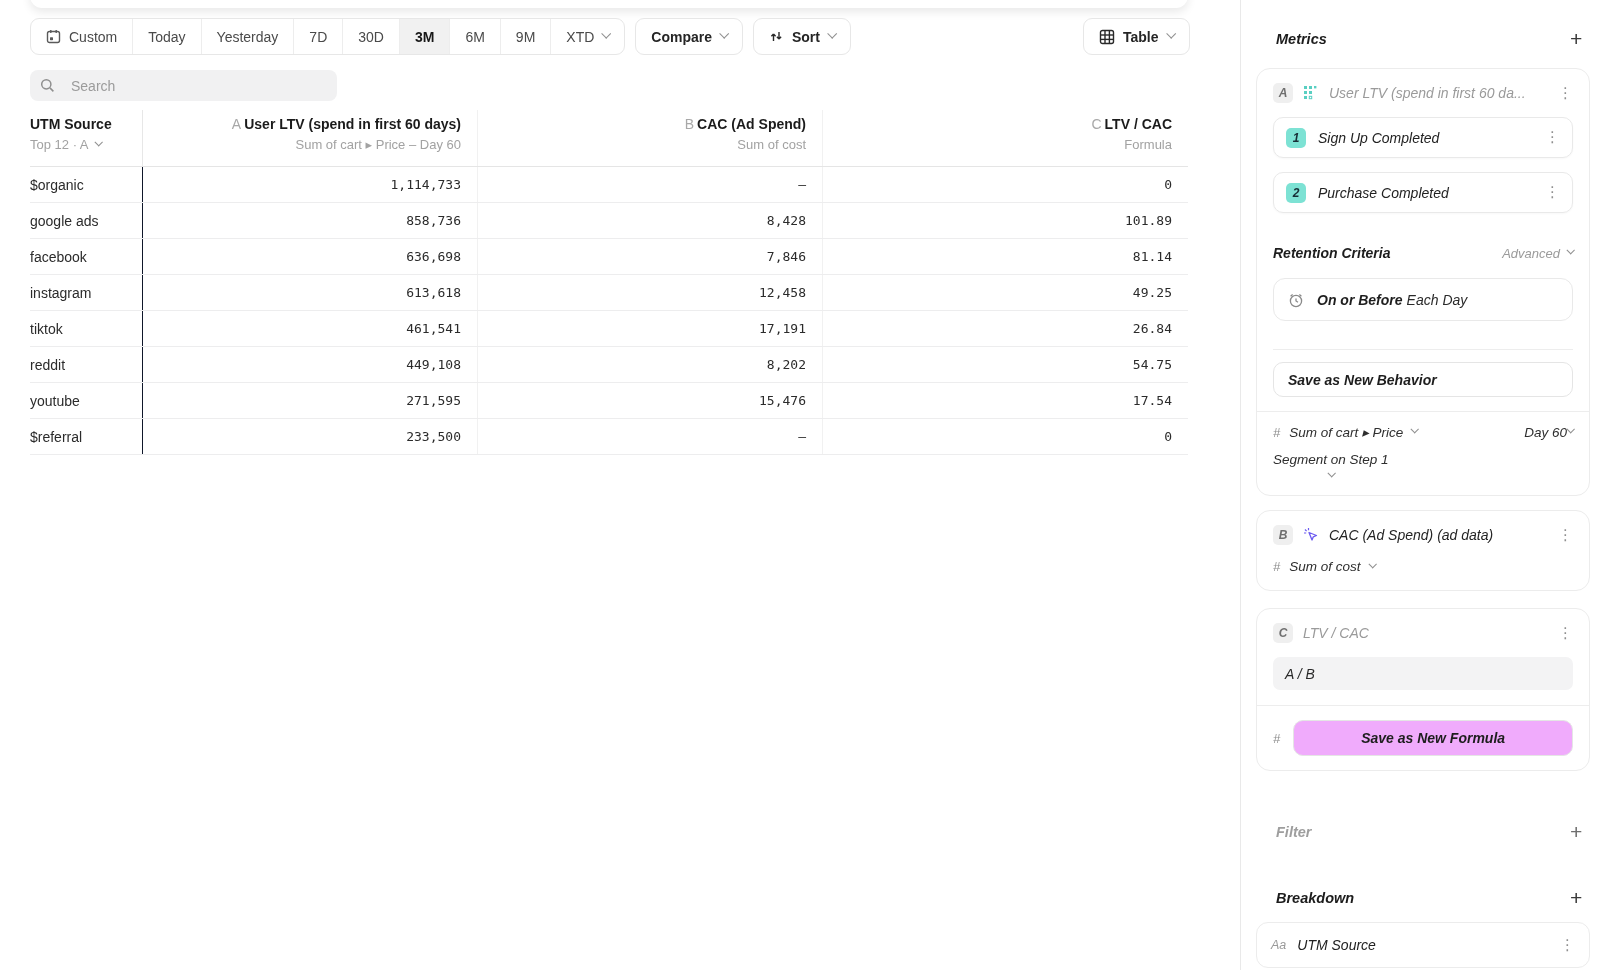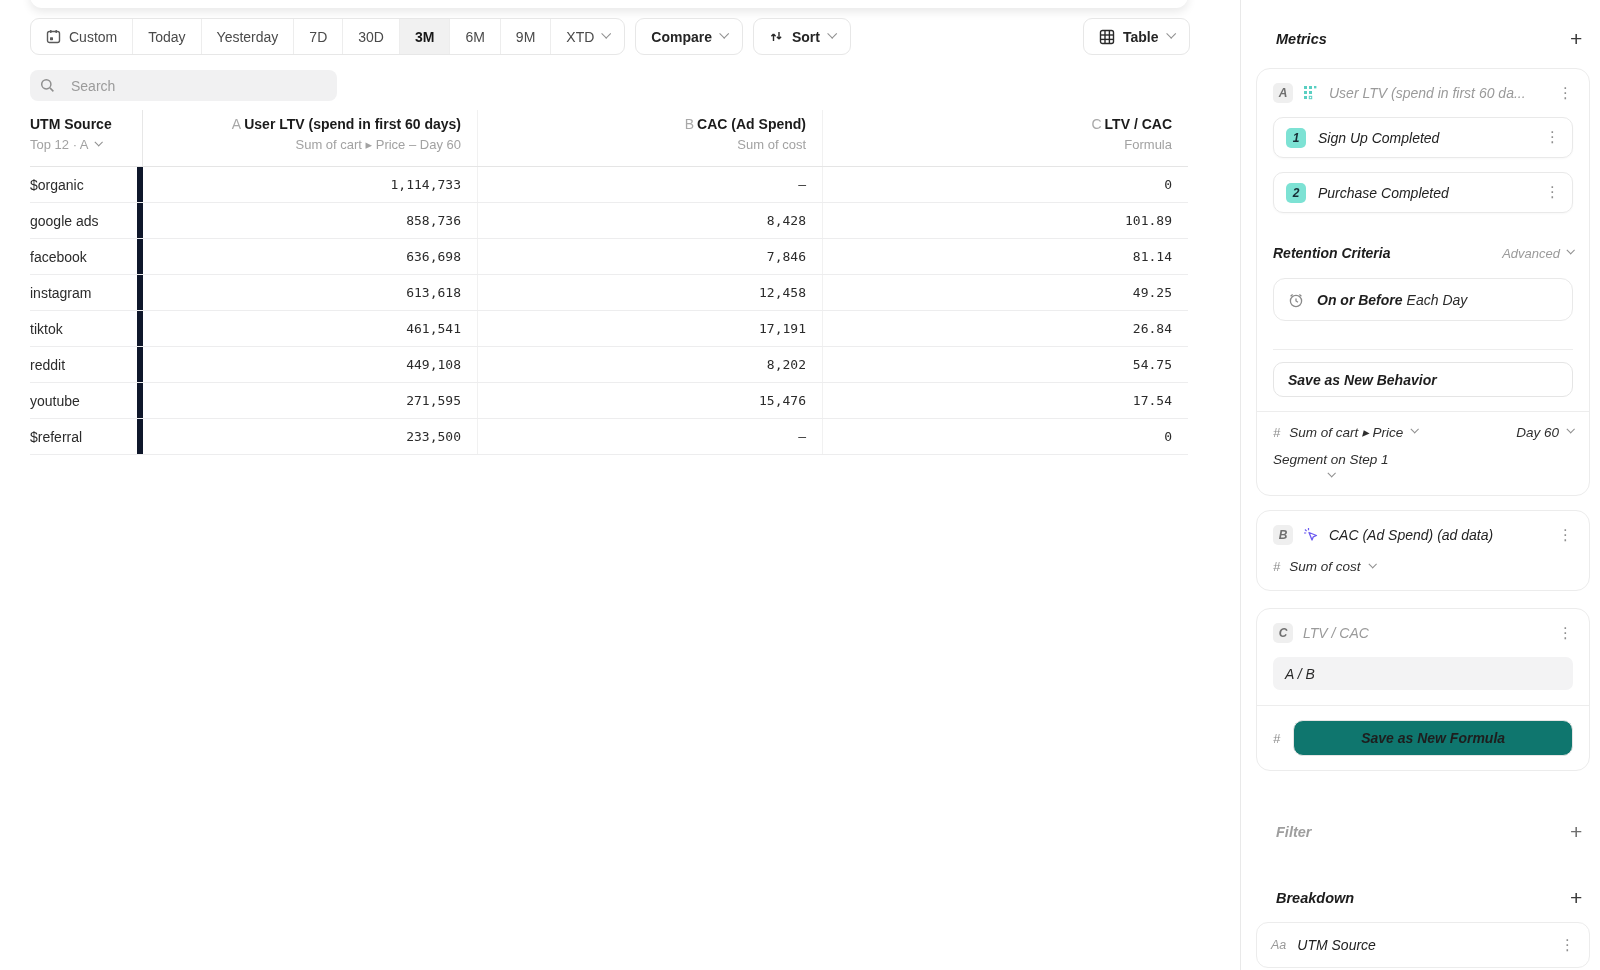--- a/index.html
+++ b/index.html
@@ -40,21 +40,21 @@
   .thead .hc { padding-top:4px; height:100%; }
   .hc1 { border-right:1px solid #e7e7e7; }
   .hcb { border-left:1px solid #f1f1f1; }
   .h-title { font-size:14px; font-weight:bold; color:#1b1b1b; line-height:21px; }
   .h-sub   { font-size:13px; color:#a2a2a2; line-height:20px; display:flex; align-items:center; gap:6px; }
   .num { text-align:right; padding-right:16px; }
   .h-letter { color:#a8a8a8; font-weight:normal; margin-right:3px; }
 
   .drow { height:36px; border-bottom:1px solid #ededee; font-size:14px; color:#2b2b2b; }
   .drow .c1 { font-size:14px; color:#2b2b2b; height:100%; display:flex; align-items:center;
-              border-right:6px solid #0f172a; }
+              border-right:1px solid #0f172a; }
   .drow .cb { border-left:1px solid #f1f1f1; height:100%; display:flex; align-items:center; justify-content:flex-end; }
   .mono { font-family:"DejaVu Sans Mono", monospace; font-size:13px; color:#2b2b2b; letter-spacing:0; }
   .orow { height:45px; border-top:1px solid #d8d8d8; border-bottom:none; }
   .orow .c1o { color:#5f5f5f; font-size:14px; }
 
   
   .sidebar { position:absolute; left:1240px; top:0; width:360px; height:970px; background:#fff;
              border-left:1px solid #e9e9e9; padding:0 10px 0 15px;font-style:italic; }
   .sb-head { display:flex; align-items:center; justify-content:space-between;
              padding:30px 8px 0 20px; }
@@ -96,21 +96,21 @@
   .foot-row { display:flex; align-items:center; gap:9px; font-size:13.5px; color:#2e2e2e; margin-bottom:12px; }
   .hash { color:#8d8d8d; font-size:13px; flex:0 0 auto; }
   .spacer { flex:1 1 auto; }
 
   .formula-box { background:#f3f3f4; border-radius:7px; height:33px; display:flex; align-items:center;
                  padding:0 12px; font-size:14px; color:#2a2a2a; margin-top:14px; }
   .cdiv { border-top:1px solid #ededed; margin:15px -16px 0; }
   .formula-save-row { display:flex; align-items:center; gap:13px; margin-top:14px; }
   .save-btn2 { flex:1 1 auto; height:36px; border:1px solid #e5e5e5; border-radius:10px;
                display:flex; align-items:center; justify-content:center; font-size:14px;
-               font-weight:600; color:#1e1e1e; cursor:pointer; background:#0f766e; }
+               font-weight:600; color:#1e1e1e; cursor:pointer; background:#f0abfc; }
 
   .bd-card { border:1px solid #ececec; border-radius:12px; margin-top:15px; height:46px;
              display:flex; align-items:center; gap:11px; padding:0 14px; }
   .aa { color:#9a9a9a; font-size:12.5px; flex:0 0 auto; }
   .bd-label { font-size:14px; color:#222; flex:1 1 auto; }
 
   .gap-filter { margin-top:52px; }
   .gap-break  { margin-top:48px; }
 
   svg { display:block; flex:0 0 auto; }
@@ -335,21 +335,21 @@
     <div class="save-btn">Save as New Behavior</div>
 
     <div class="card-foot">
       <div class="foot-row">
         <span class="hash">#</span>
         <span style="display:flex;align-items:center;gap:8px;">
           <span>Sum of cart ▸ Price</span>
           <span class="chev sm"></span>
         </span>
         <span class="spacer"></span>
-        <span style="display:flex;align-items:center;gap:8px;">
+        <span style="display:flex;align-items:center;gap:0;">
           <span>Day 60</span>
           <span class="chev sm"></span>
         </span>
       </div>
       <div class="foot-row" style="margin-bottom:2px">
         <span style="display:flex;align-items:center;gap:8px;flex-direction:column;">
           <span>Segment on Step 1</span>
           <span class="chev sm"></span>
         </span>
       </div>

